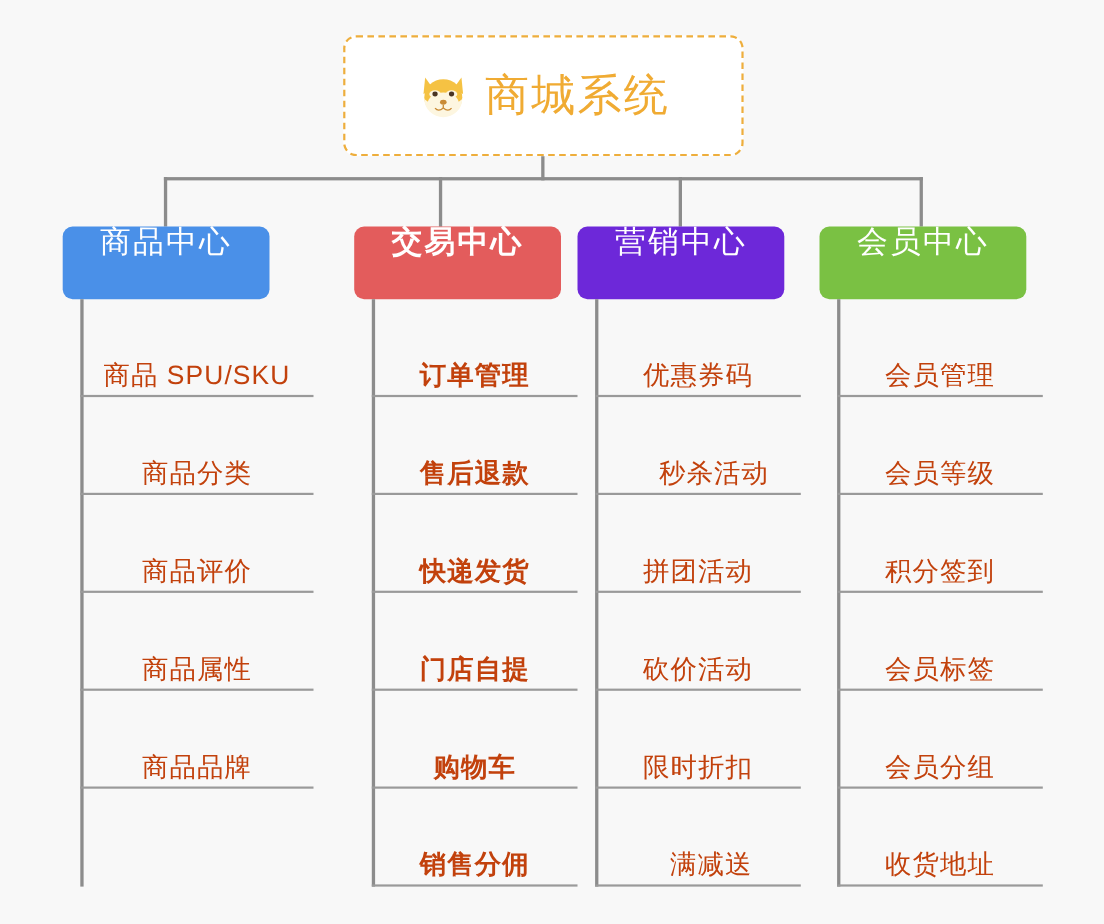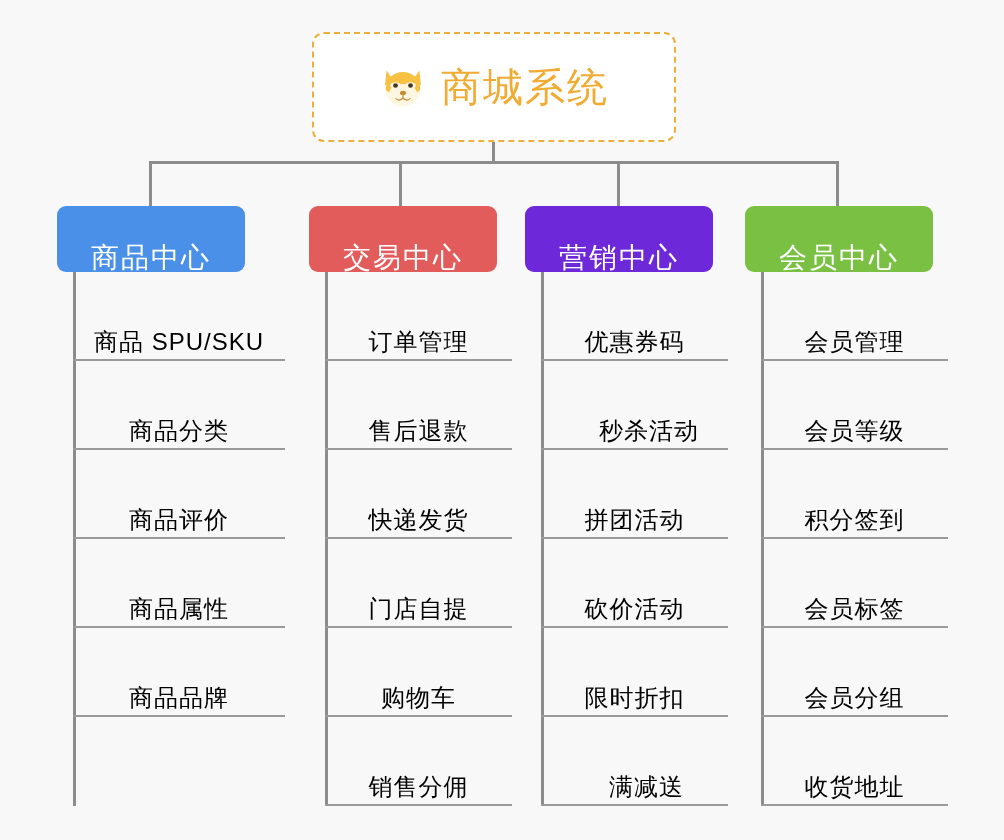--- a/index.html
+++ b/index.html
@@ -75,30 +75,30 @@
   .drop-2 { left: 399px; }
   .drop-3 { left: 617px; }
   .drop-4 { left: 836px; }
 
   
   .column {
     position: absolute;
     top: 206px;
   }
   .col-1 { left: 57px;  width: 230px; }
-  .col-2 { left: 309px; width: 220px; }
+  .col-2 { left: 322px; width: 220px; font-weight: bold; }
   .col-3 { left: 525px; width: 220px; }
   .col-4 { left: 745px; width: 220px; }
 
   .cat-header {
     width: 188px;
     height: 66px;
     border-radius: 9px;
     display: flex;
-    align-items: flex-end;
+    align-items: flex-start;
     justify-content: center;
     box-sizing: border-box;
   }
   .cat-header-label {
     font-size: 28px;
     color: #ffffff;
     letter-spacing: 2px;
     line-height: 1;
     white-space: nowrap;
   }
@@ -127,21 +127,21 @@
     align-items: flex-end;
     justify-content: center;
     padding-bottom: 4px;
   }
   .col-1 .leaf { width: 212px; }
   .col-2 .leaf { width: 187px; }
   .col-3 .leaf { width: 187px; }
   .col-4 .leaf { width: 187px; }
   .leaf-label {
     font-size: 24px;
-    color: #000000;
+    color: #c2410c;
     letter-spacing: 1px;
     line-height: 1.1;
     white-space: nowrap;
   }
 </style>
 </head>
 <body style="background: rgb(248, 248, 248);">
 
 <div id="chart">
 

